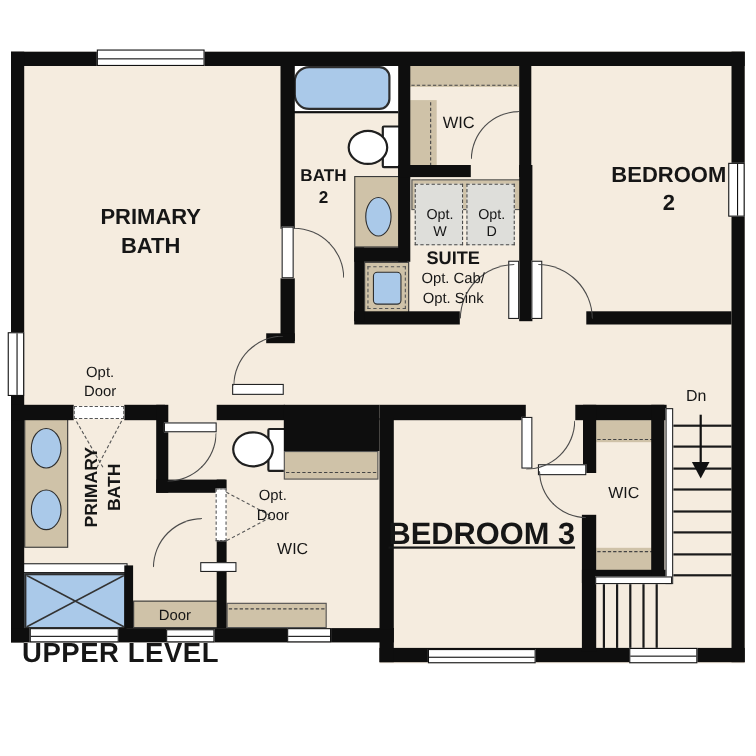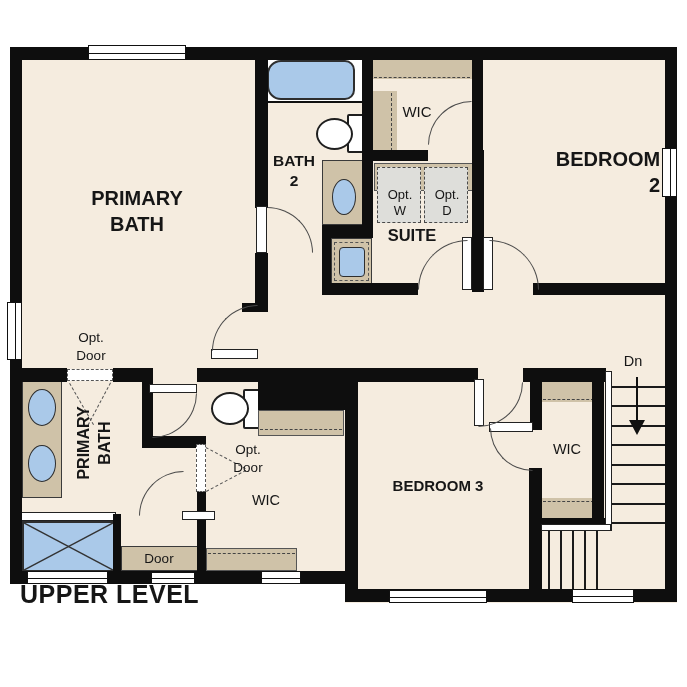--- a/index.html
+++ b/index.html
@@ -201,27 +201,29 @@
   <div class="lbl b" style="left:137px;top:211px;font-size:20px;">PRIMARY
 BATH</div>
   <div class="lbl b" style="left:294px;top:171px;font-size:15.5px;">BATH
 2</div>
   <div class="lbl" style="left:417px;top:112px;font-size:15px;">WIC</div>
   <div class="lbl" style="left:400px;top:203px;font-size:13px;line-height:1.25;">Opt.
 W</div>
   <div class="lbl" style="left:447px;top:203px;font-size:13px;line-height:1.25;">Opt.
 D</div>
   <div class="lbl b" style="left:412px;top:236px;font-size:16.5px;">SUITE</div>
-  <div class="lbl b" style="left:608px;top:172px;font-size:20px;text-align:right;">BEDROOM 2</div>
+  <div class="lbl" style="left:412px;top:262px;font-size:13.5px;">Opt. Cab/
+Opt. Sink</div>
+  <div class="lbl b" style="left:608px;top:172px;font-size:20px;">BEDROOM 2</div>
   <div class="lbl" style="left:91px;top:347px;font-size:13.5px;">Opt.
 Door</div>
   <div class="lbl b rot" style="left:95px;top:443px;font-size:16px;">PRIMARY
 BATH</div>
   <div class="lbl" style="left:248px;top:459px;font-size:13.5px;">Opt.
 Door</div>
   <div class="lbl" style="left:266px;top:500px;font-size:14.5px;">WIC</div>
   <div class="lbl" style="left:159px;top:559px;font-size:13.5px;">Door</div>
-  <div class="lbl b" style="left:438px;top:486px;font-size:15px;">BEDROOM 3</div>
+  <div class="lbl b" style="left:438px;top:486px;font-size:28px;text-decoration:underline;">BEDROOM 3</div>
   <div class="lbl" style="left:567px;top:449px;font-size:14.5px;">WIC</div>
   <div class="lbl" style="left:633px;top:361px;font-size:14.5px;">Dn</div>
 
   <div class="title" style="left:20px;top:580px;font-size:25px;">UPPER LEVEL</div>
 </div>
 
 </body></html>

